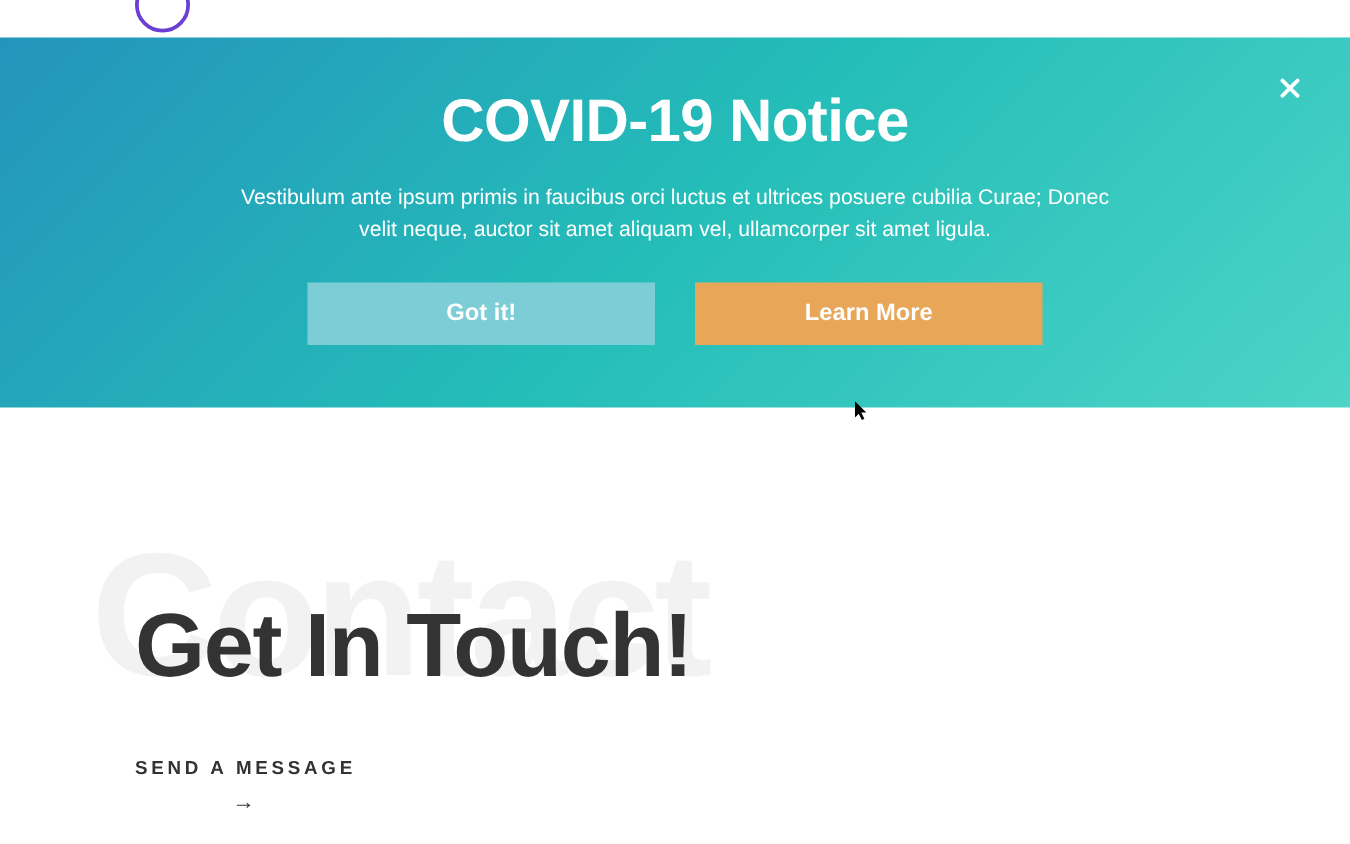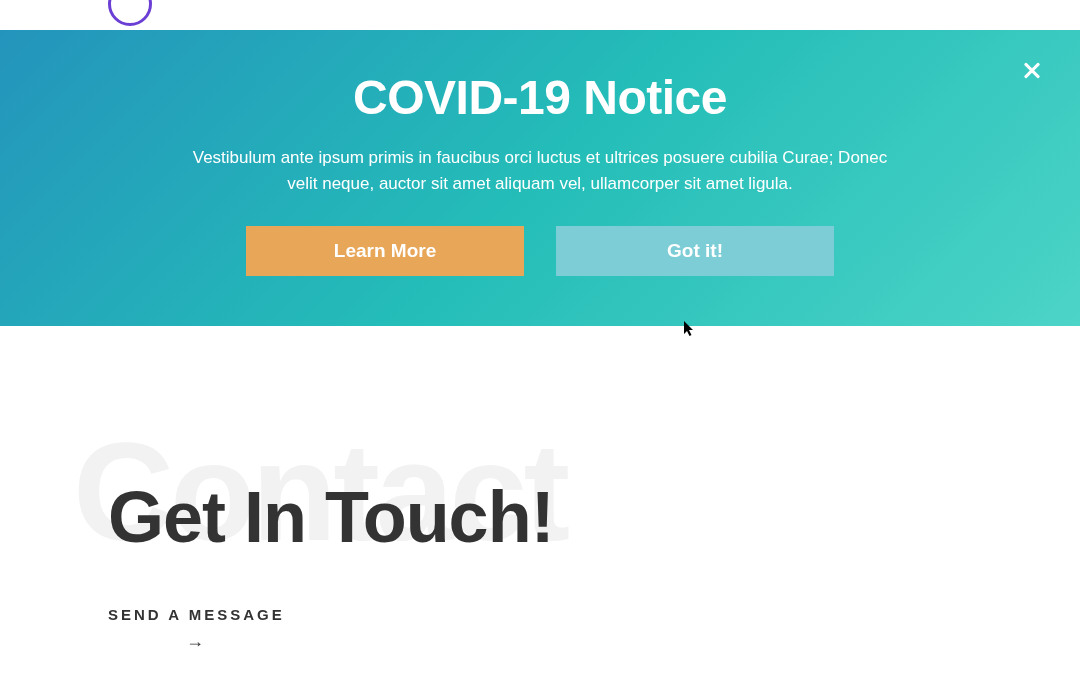--- a/index.html
+++ b/index.html
@@ -152,22 +152,22 @@
 
 <div class="top-bar">
   <div class="logo-circle"></div>
 </div>
 
 <div class="notice-banner">
   <div class="close-icon"></div>
   <h1 class="notice-title">COVID-19 Notice</h1>
   <p class="notice-text">Vestibulum ante ipsum primis in faucibus orci luctus et ultrices posuere cubilia Curae; Donec velit neque, auctor sit amet aliquam vel, ullamcorper sit amet ligula.</p>
   <div class="button-row">
+    <button class="btn btn-secondary">Got it!</button>
     <button class="btn btn-primary">Learn More</button>
-    <button class="btn btn-secondary">Got it!</button>
   </div>
 </div>
 
 <div class="main-content">
   <div class="bg-text">Contact</div>
   <h2 class="main-heading">Get In Touch!</h2>
   <div class="cta-link">
     <span>SEND A MESSAGE</span>
     <span class="arrow">→</span>
   </div>

